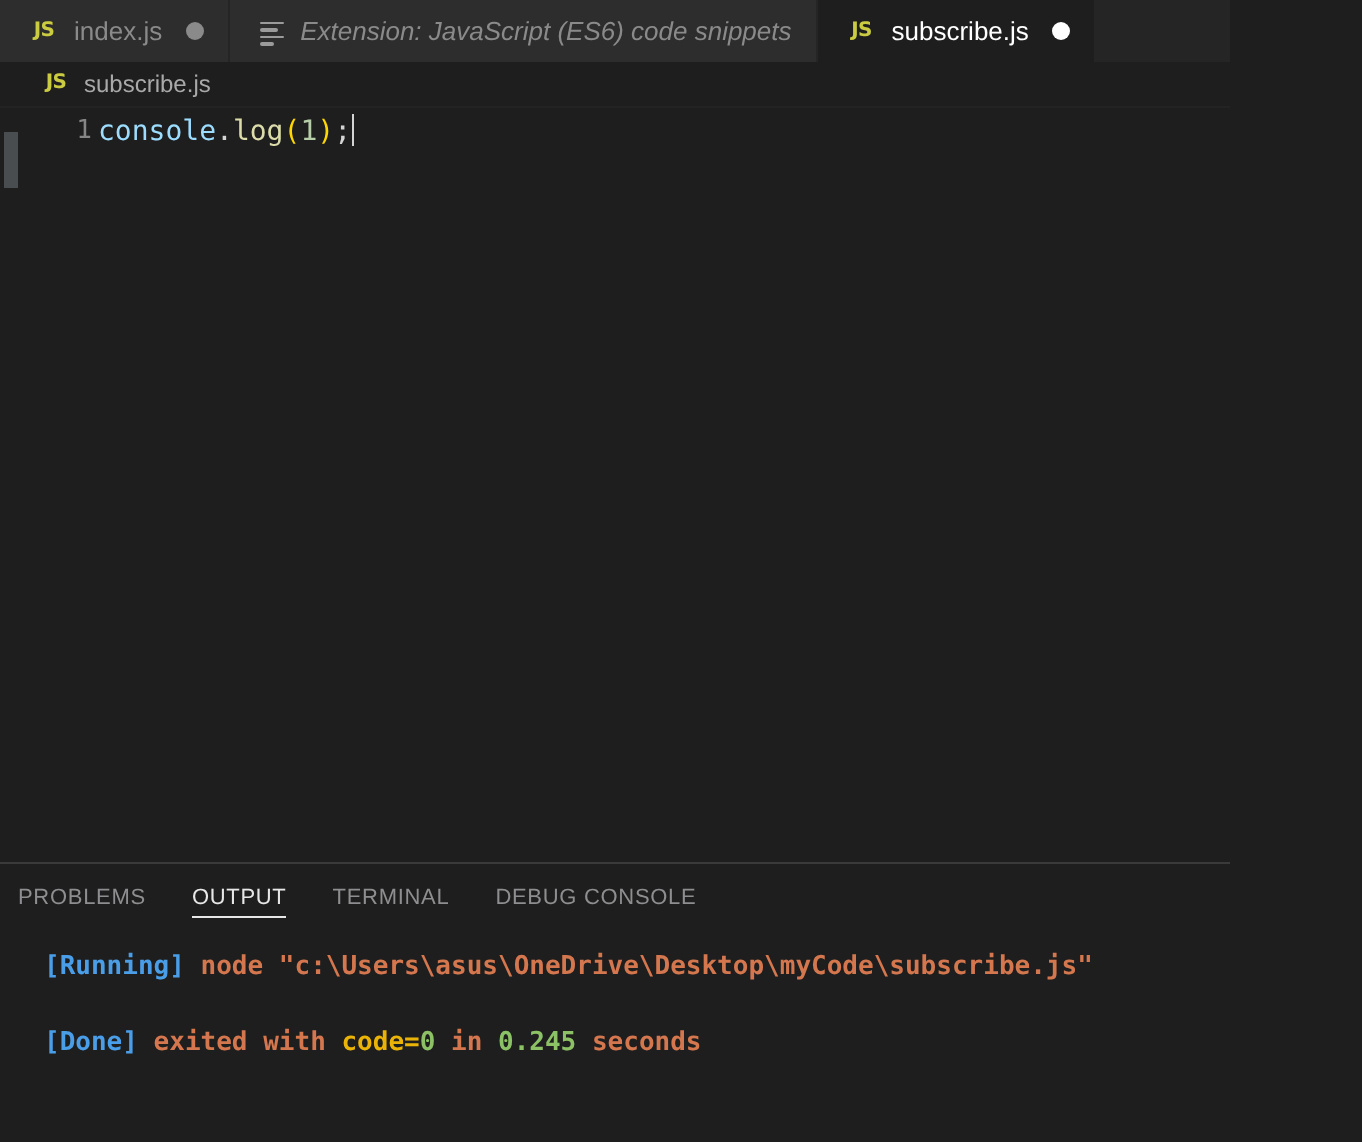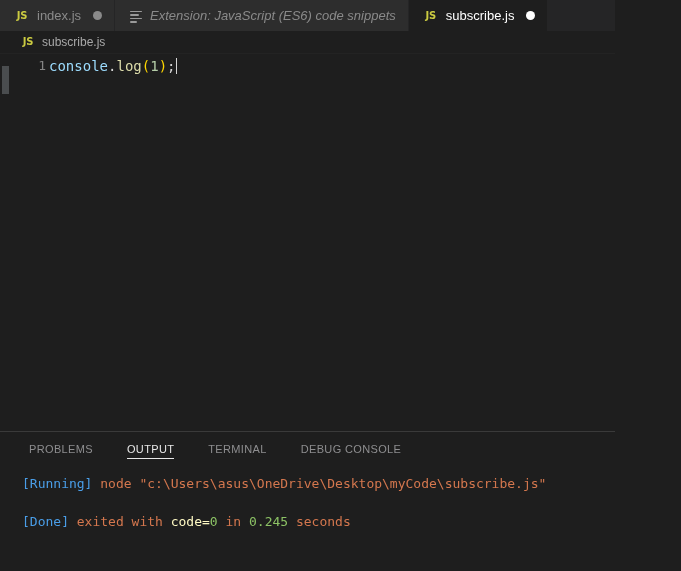--- a/index.html
+++ b/index.html
@@ -201,22 +201,21 @@
     background: #1e1e1e;
     border-top: 1px solid #3a3a3a;
     display: flex;
     flex-direction: column;
   }
   .panel-tabs {
     height: 35px;
     min-height: 35px;
     display: flex;
     align-items: flex-start;
-    padding-left: 20px;
-    gap: 16px;
+    gap: 5px;
   }
   .panel-tab {
     font-size: 11px;
     letter-spacing: 0.35px;
     color: #8e8e90;
     text-transform: uppercase;
     padding: 0 9px;
     height: 35px;
     line-height: 35px;
     position: relative;
@@ -232,26 +231,27 @@
     height: 1px;
     background: #e7e7e7;
   }
   .panel-body {
     flex: 1 1 auto;
     padding: 6px 0 0 22px;
     font-family: "DejaVu Sans Mono", monospace;
     font-size: 13px;
     line-height: 22px;
     overflow: hidden;
+    font-weight: bold;
   }
   .out-line { white-space: pre; }
   .out-line.spaced { margin-top: 16px; }
   .o-tag   { color: #4a9ee8; }
   .o-cmd   { color: #d4774e; }
-  .o-key   { color: #fef9c3; }
+  .o-key   { color: #eab308; }
   .o-num   { color: #8cc265; }
 </style>
 </head>
 <body>
 
 <div id="app">
 
   <div class="tabbar">
 
     <div class="tab">

